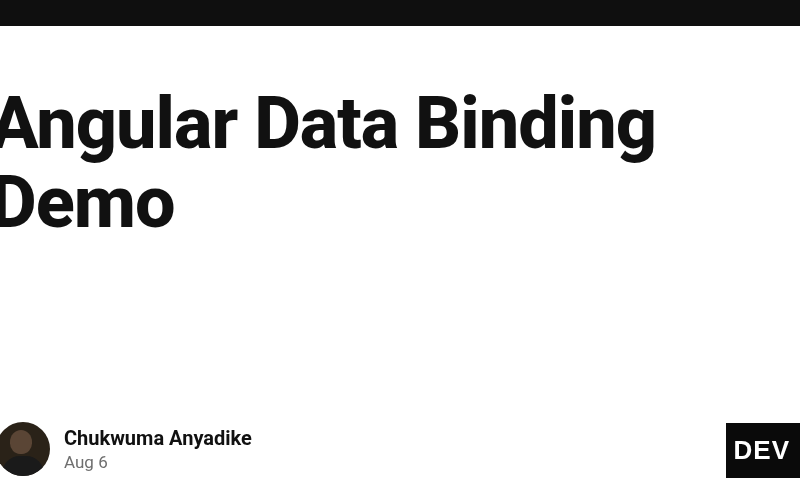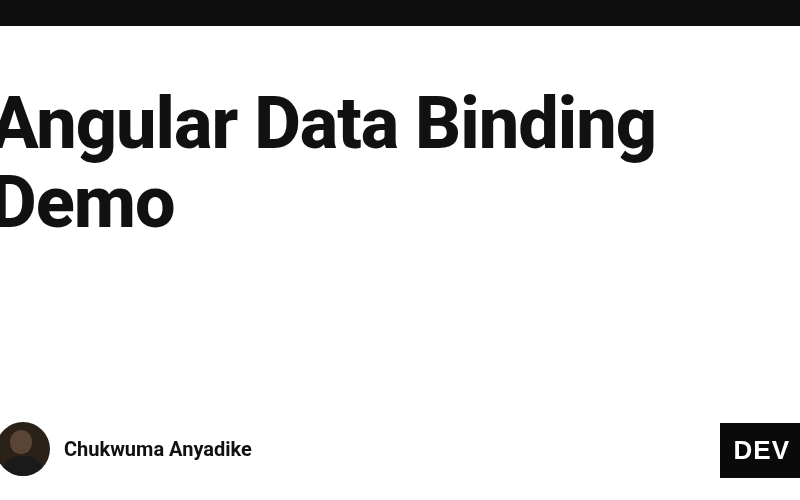--- a/index.html
+++ b/index.html
@@ -86,34 +86,35 @@
       color: #6e6e6e;
     }
     .dev-badge {
       position: absolute;
       right: 0;
       bottom: 22px;
       background: #0a0a0a;
       color: #ffffff;
       font-weight: 900;
       font-size: 26px;
-      padding: 12px 10px 12px 14px;
+      padding: 12px 10px 12px 8px;
       letter-spacing: 1px;
       font-family: Arial, sans-serif;
     }
   </style>
 </head>
 <body>
 
 <div class="topbar"></div>
 
 <div class="content">
   <h1 class="title">Angular Data Binding Demo</h1>
 </div>
 
 <div class="author-row">
   <div class="avatar"></div>
   <div class="author-info">
     <div class="author-name">Chukwuma Anyadike</div>
+    <div class="post-date">Aug 6</div>
   </div>
 </div>
 
 <div class="dev-badge">DEV</div>
 
 </body></html>

